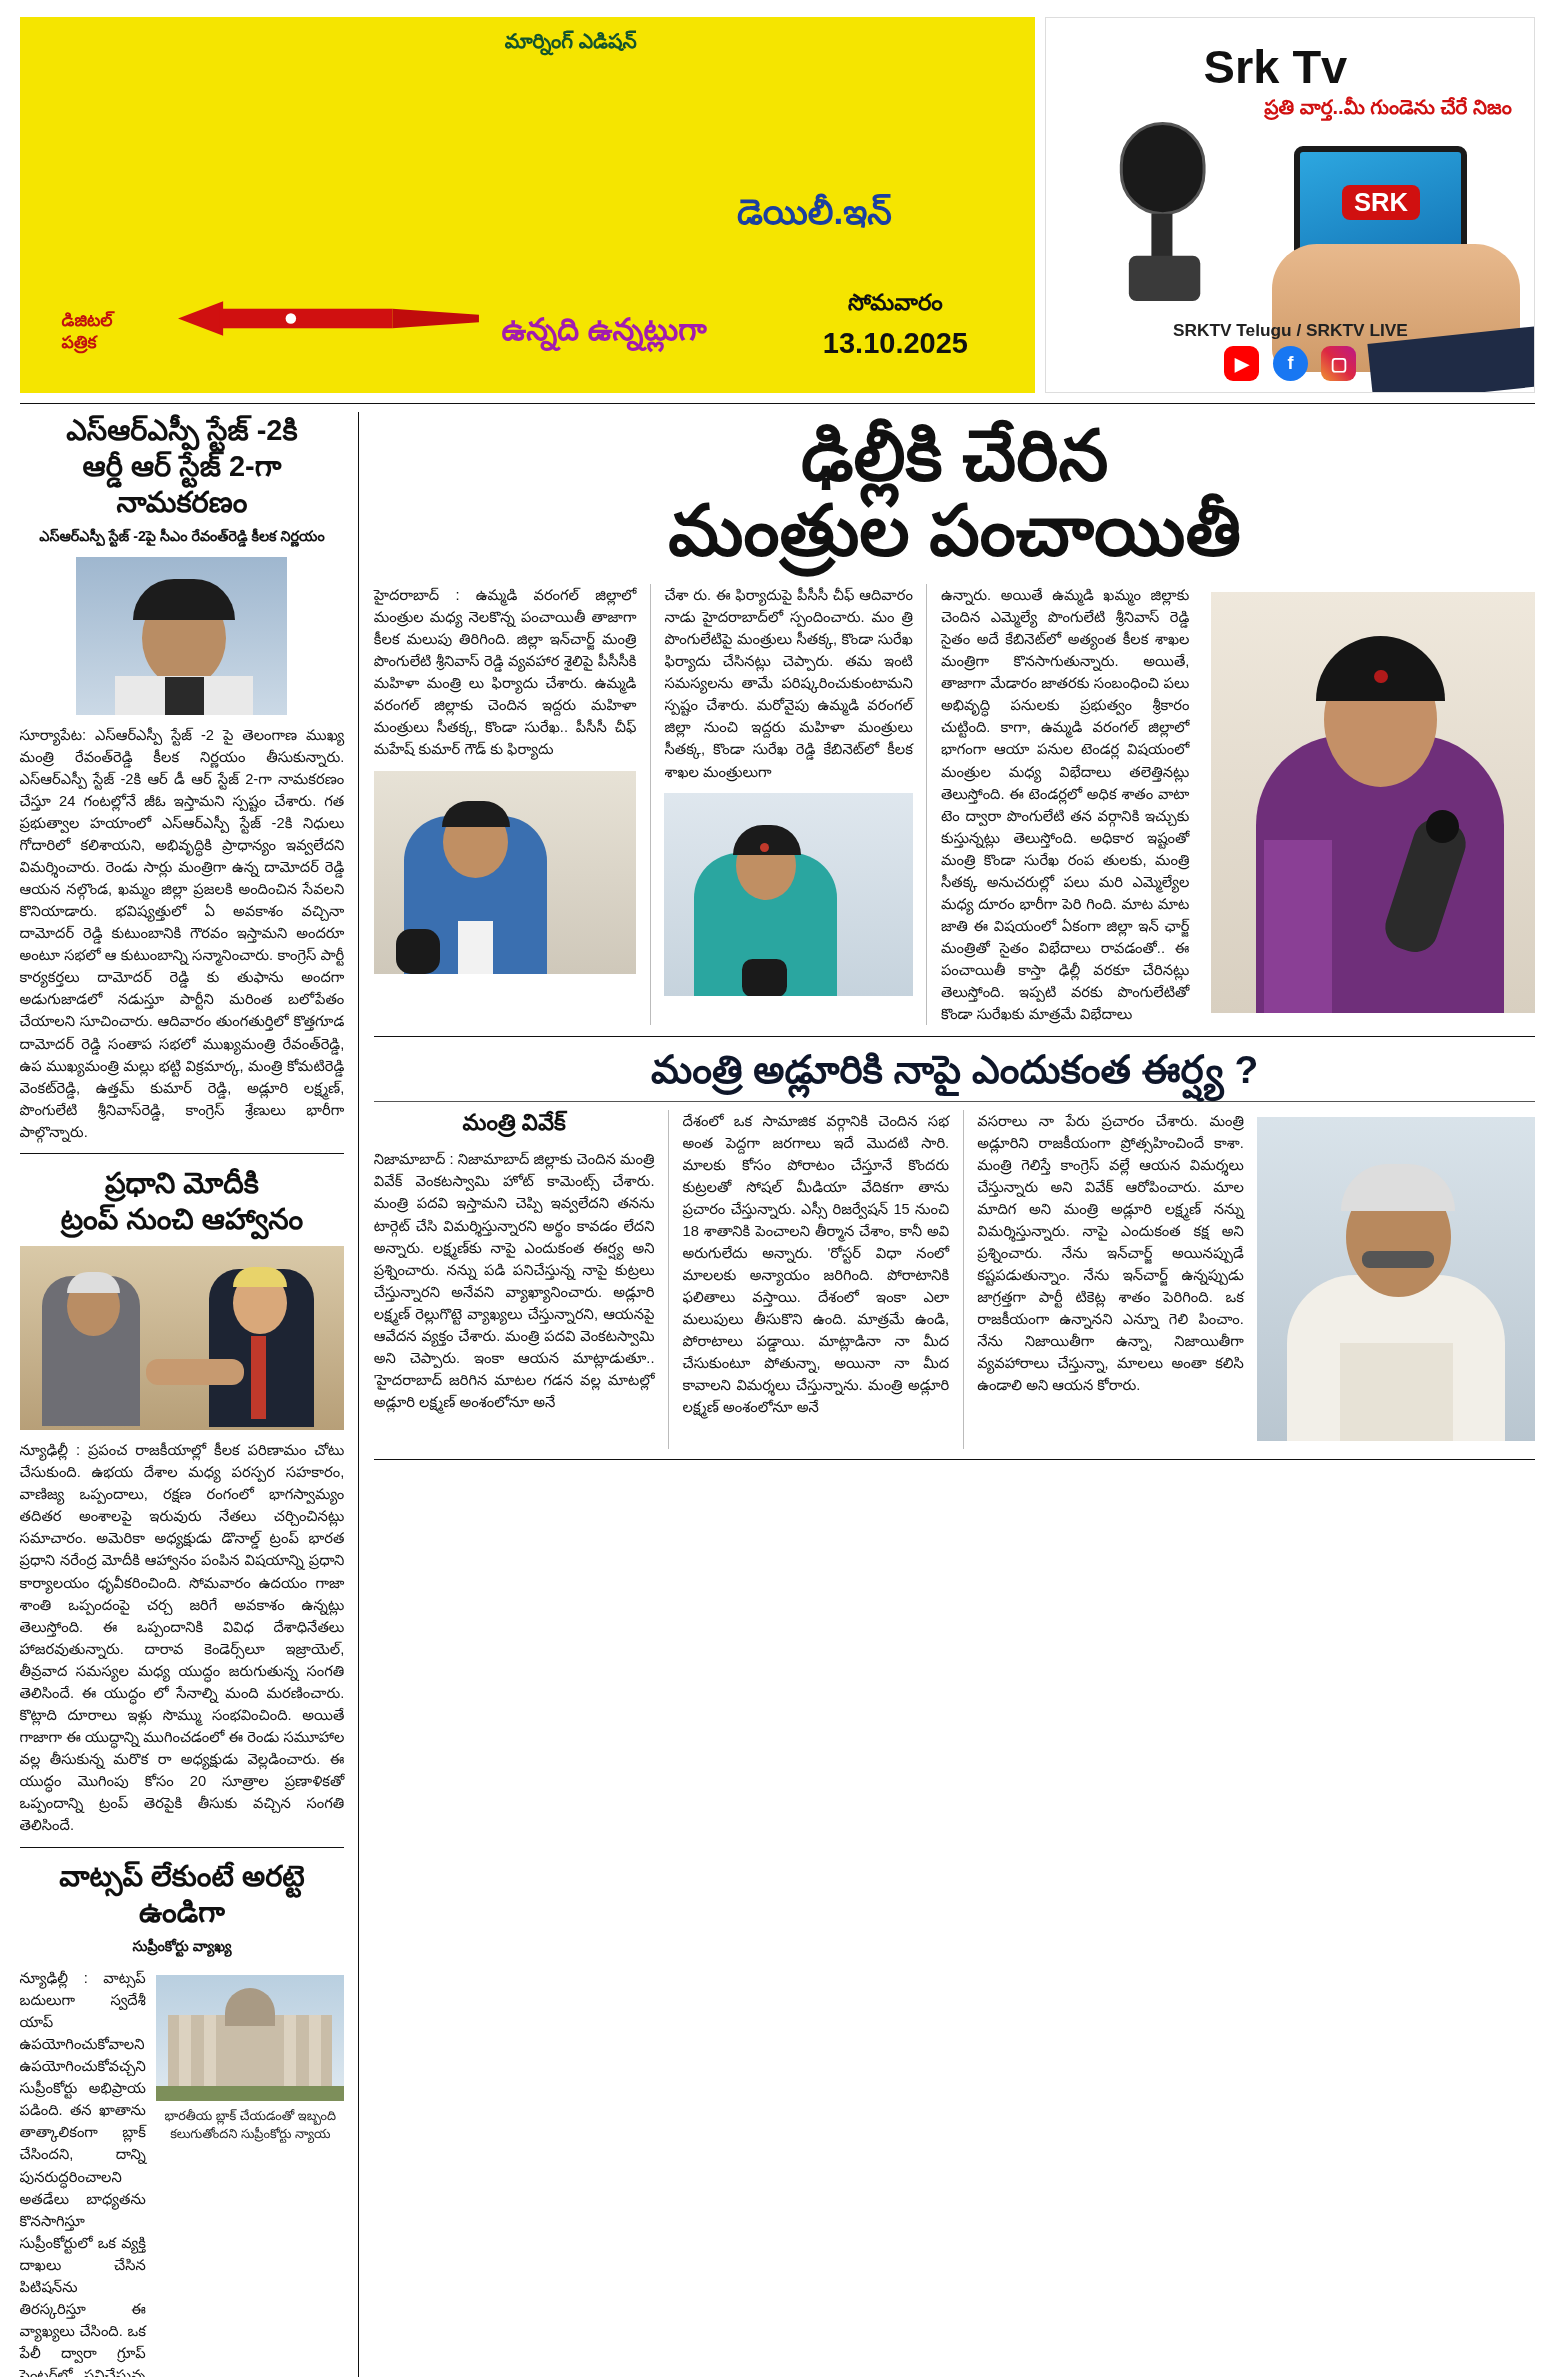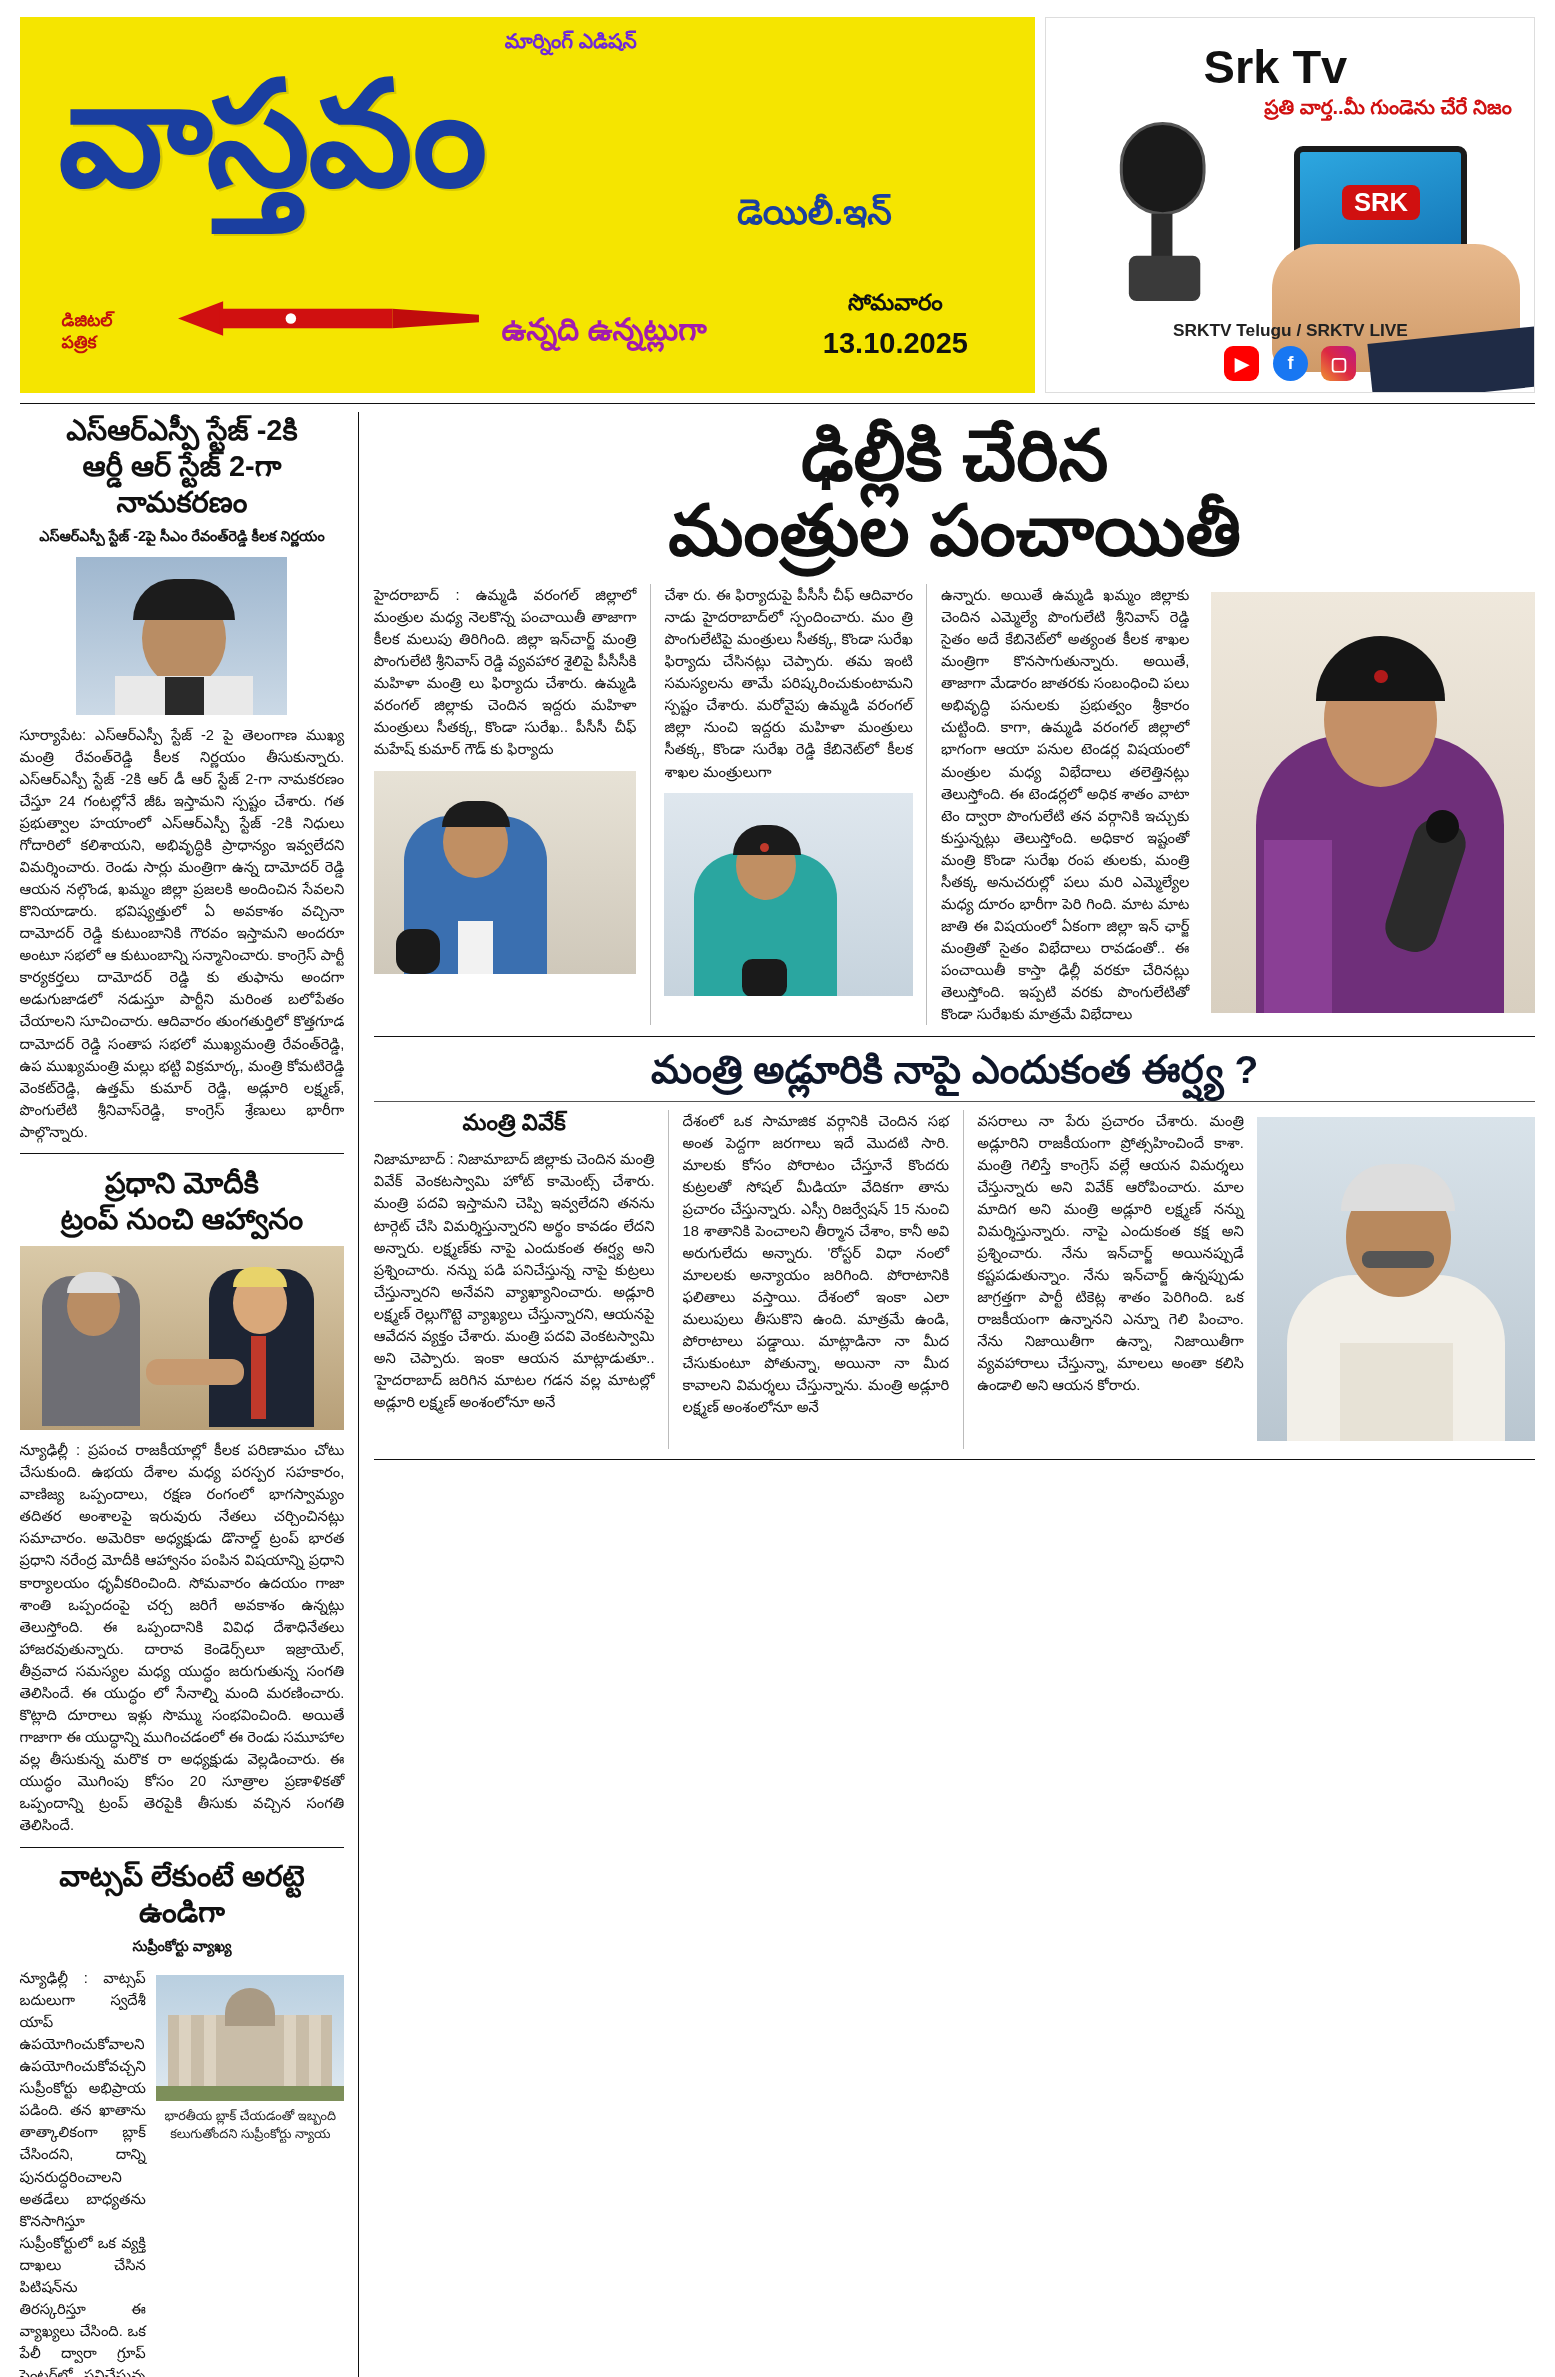--- a/index.html
+++ b/index.html
@@ -30,21 +30,21 @@
     background: #f5e500;
     position: relative;
     overflow: hidden;
   }
   .mast-edition {
     position: absolute;
     top: 13.5px; left: 50%;
     transform: translateX(-22.6px);
     font-size: 20.3px;
     font-weight: bold;
-    color: #6d28d9;
+    color: #14532d;
   }
   .mast-title {
     position: absolute;
     top: 44px; left: 39px;
     font-size: 147px;
     font-weight: bold;
     color: #1b3fa0;
     letter-spacing: -1.5px;
     line-height: 1;
     text-shadow: 2.3px 2.3px 0 rgba(0,0,0,0.12);
@@ -231,21 +231,20 @@
 </style>
 </head>
 <body>
 
 <div class="page">
 
   <div class="masthead">
 
     <div class="mast-left">
       <div class="mast-edition">మార్నింగ్ ఎడిషన్</div>
-      <div class="mast-title">వాస్తవం</div>
       <div class="mast-daily">డెయిలీ.ఇన్</div>
       <div class="mast-tagline">ఉన్నది ఉన్నట్లుగా</div>
       <div class="mast-digital">డిజిటల్ పత్రిక</div>
       <svg class="mast-pen" viewBox="0 0 420 70">
         <polygon points="0,35 60,12 60,58" fill="#d01010"></polygon>
         <rect x="55" y="22" width="230" height="26" fill="#d01010"></rect>
         <polygon points="285,22 400,30 400,40 285,48" fill="#c00c0c"></polygon>
         <circle cx="150" cy="35" r="7" fill="#fff"></circle>
       </svg>
       <div class="mast-day">సోమవారం</div>

